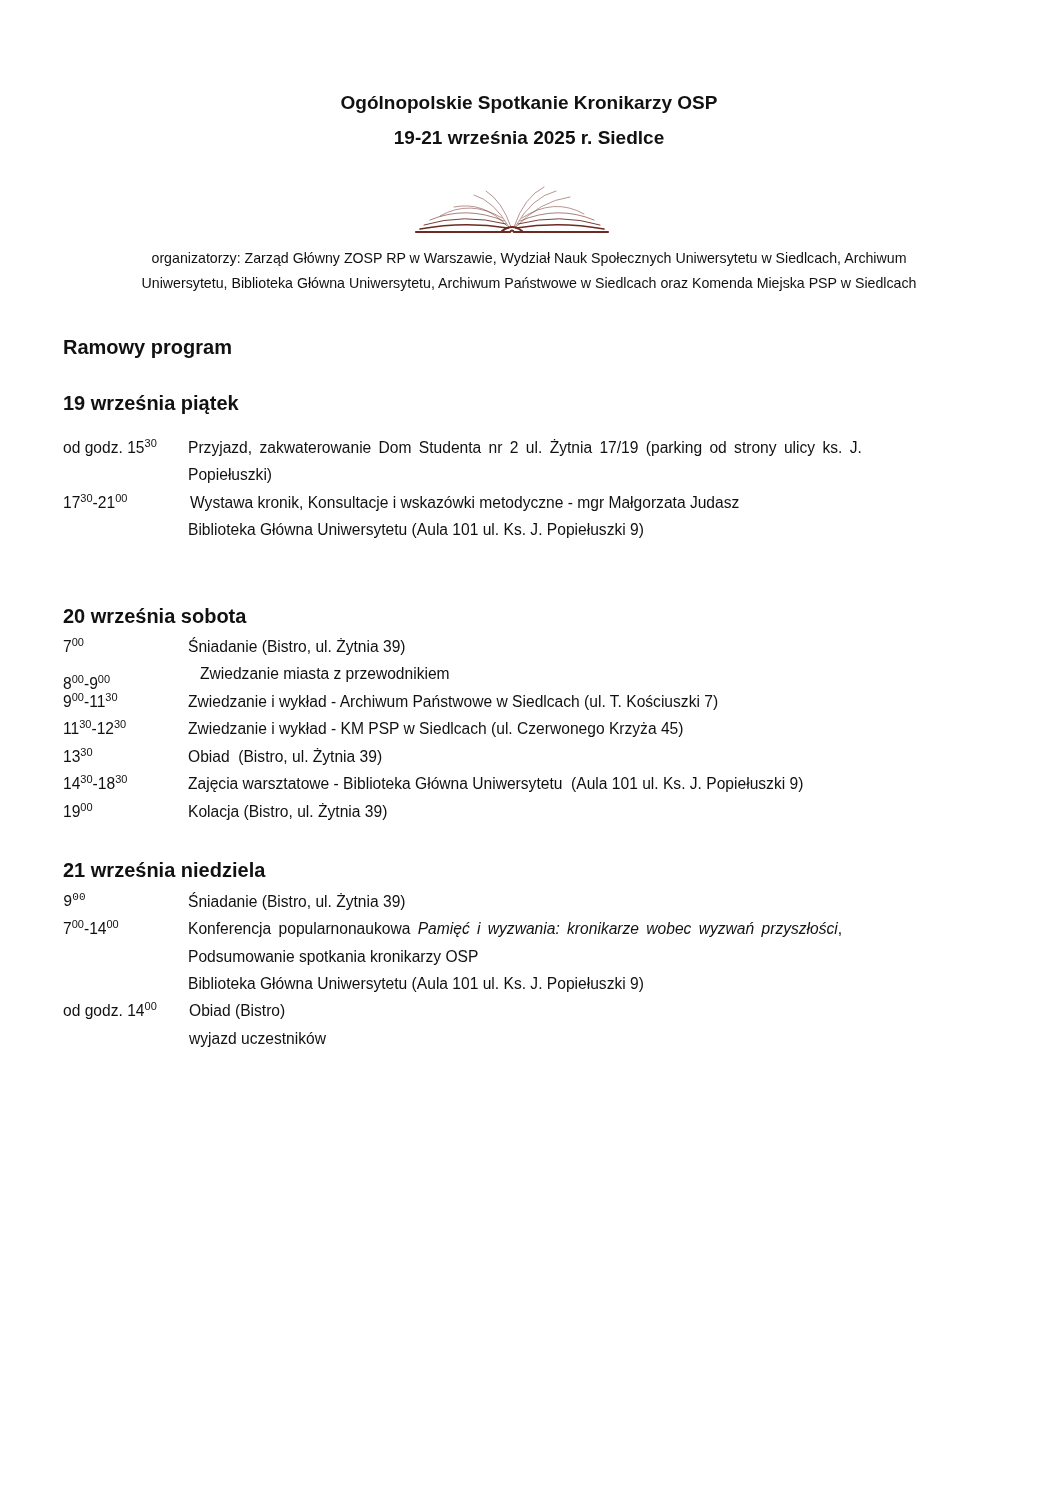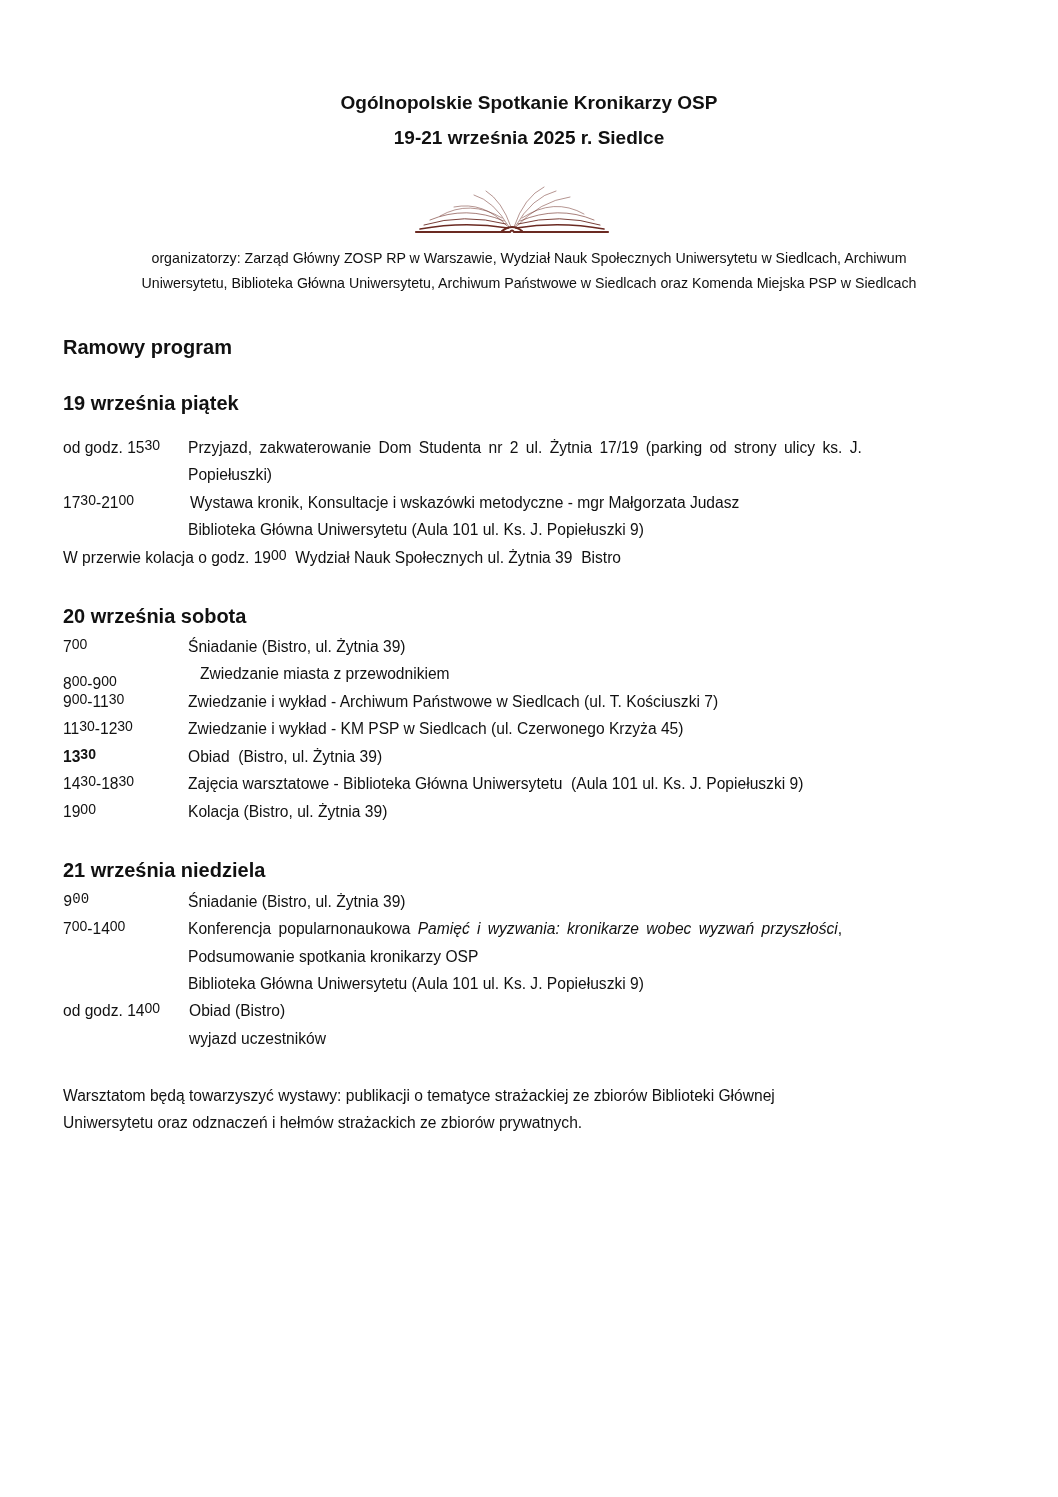--- a/index.html
+++ b/index.html
@@ -7,21 +7,21 @@
   .page { position:absolute; left:0; top:0; width:1058px; height:1204px; }
   .title { position:absolute; left:0; width:1058px; text-align:center; font-weight:bold; font-size:19px; }
   .t1 { top:92px; }
   .t2 { top:127px; }
   .book { position:absolute; left:414px; top:183px; width:196px; height:54px; }
   .org { position:absolute; left:120px; width:818px; top:246px; text-align:center; font-size:14.2px; line-height:25px; }
   .h2 { position:absolute; left:63px; font-weight:bold; font-size:20px; }
   .row { position:absolute; left:63px; font-size:15.6px; white-space:nowrap; }
   .time { position:absolute; left:63px; font-size:15.6px; white-space:nowrap; }
   .desc { position:absolute; left:188px; font-size:15.6px; white-space:nowrap; }
-  sup { font-size:14px; vertical-align:top; position:relative; top:-2px; }
+  sup { font-size:11px; vertical-align:top; position:relative; top:-2px; }
   .it { font-style:italic; }
   .just { word-spacing:3px; }
   .foot { position:absolute; left:63px; font-size:15.6px; line-height:27px; top:1082px; width:780px; }
 </style>
 </head>
 <body>
 
 <div class="page">
 
   <div class="title t1">Ogólnopolskie Spotkanie Kronikarzy OSP</div>
@@ -55,37 +55,36 @@
   <div class="h2" style="top:392px;">19 września piątek</div>
 
   <div class="time" style="top:439px;"><span>od godz. 15</span><sup>30</sup></div>
   <div class="desc just" style="top:439px;">Przyjazd, zakwaterowanie Dom Studenta nr 2 ul. Żytnia  17/19 (parking od strony ulicy ks. J.</div>
   <div class="desc" style="top:466px;">Popiełuszki)</div>
 
   <div class="time" style="top:494px;"><span>17</span><sup>30</sup><span>-21</span><sup>00</sup></div>
   <div class="desc" style="top:494px; left:190px;">Wystawa kronik, Konsultacje i wskazówki metodyczne - mgr Małgorzata Judasz</div>
   <div class="desc" style="top:521px;">Biblioteka Główna Uniwersytetu (Aula 101 ul. Ks. J. Popiełuszki 9)</div>
 
-  <div class="row" style="top:549px;"><span>W przerwie kolacja o godz. 19</span><sup>00</sup><span style="white-space:pre">  Wydział Nauk Społecznych ul. Żytnia 39  Bistro</span></div>
 
   <div class="h2" style="top:605px;">20 września sobota</div>
 
   <div class="time" style="top:638px;"><span>7</span><sup>00</sup></div>
   <div class="desc" style="top:638px;">Śniadanie (Bistro, ul. Żytnia 39)</div>
 
   <div class="time" style="top:675px;"><span>8</span><sup>00</sup><span>-9</span><sup>00</sup></div>
   <div class="desc" style="top:665px;margin-left:12px;">Zwiedzanie miasta z przewodnikiem</div>
 
   <div class="time" style="top:693px;"><span>9</span><sup>00</sup><span>-11</span><sup>30</sup></div>
   <div class="desc" style="top:693px;">Zwiedzanie i wykład - Archiwum Państwowe w Siedlcach (ul. T. Kościuszki 7)</div>
 
   <div class="time" style="top:720px;"><span>11</span><sup>30</sup><span>-12</span><sup>30</sup></div>
   <div class="desc" style="top:720px;">Zwiedzanie i wykład - KM PSP w Siedlcach (ul. Czerwonego Krzyża 45)</div>
 
-  <div class="time" style="top:748px;font-weight:bold;"><span>13</span><sup>30</sup></div>
+  <div class="time" style="top:748px;"><span>13</span><sup>30</sup></div>
   <div class="desc" style="top:748px; white-space:pre;">Obiad  (Bistro, ul. Żytnia 39)</div>
 
   <div class="time" style="top:775px;"><span>14</span><sup>30</sup><span>-18</span><sup>30</sup></div>
   <div class="desc" style="top:775px; white-space:pre;">Zajęcia warsztatowe - Biblioteka Główna Uniwersytetu  (Aula 101 ul. Ks. J. Popiełuszki 9)</div>
 
   <div class="time" style="top:803px;"><span>19</span><sup>00</sup></div>
   <div class="desc" style="top:803px;">Kolacja (Bistro, ul. Żytnia 39)</div>
 
   <div class="h2" style="top:859px;">21 września niedziela</div>
 
@@ -94,14 +93,13 @@
 
   <div class="time" style="top:920px;"><span>7</span><sup>00</sup><span>-14</span><sup>00</sup></div>
   <div class="desc just" style="top:920px;"><span style="white-space:pre">Konferencja popularnonaukowa </span><span class="it">Pamięć i wyzwania: kronikarze wobec wyzwań przyszłości</span><span>,</span></div>
   <div class="desc" style="top:948px;">Podsumowanie spotkania kronikarzy OSP</div>
   <div class="desc" style="top:975px;">Biblioteka Główna Uniwersytetu (Aula 101 ul. Ks. J. Popiełuszki 9)</div>
 
   <div class="time" style="top:1002px;"><span>od godz. 14</span><sup>00</sup></div>
   <div class="desc" style="top:1002px; left:189px;">Obiad (Bistro)</div>
   <div class="desc" style="top:1030px; left:189px;">wyjazd uczestników</div>
 
-  <div class="foot">Warsztatom będą towarzyszyć wystawy: publikacji o tematyce strażackiej ze zbiorów Biblioteki Głównej Uniwersytetu oraz odznaczeń i hełmów strażackich ze zbiorów prywatnych.</div>
 </div>
 
 </body></html>

